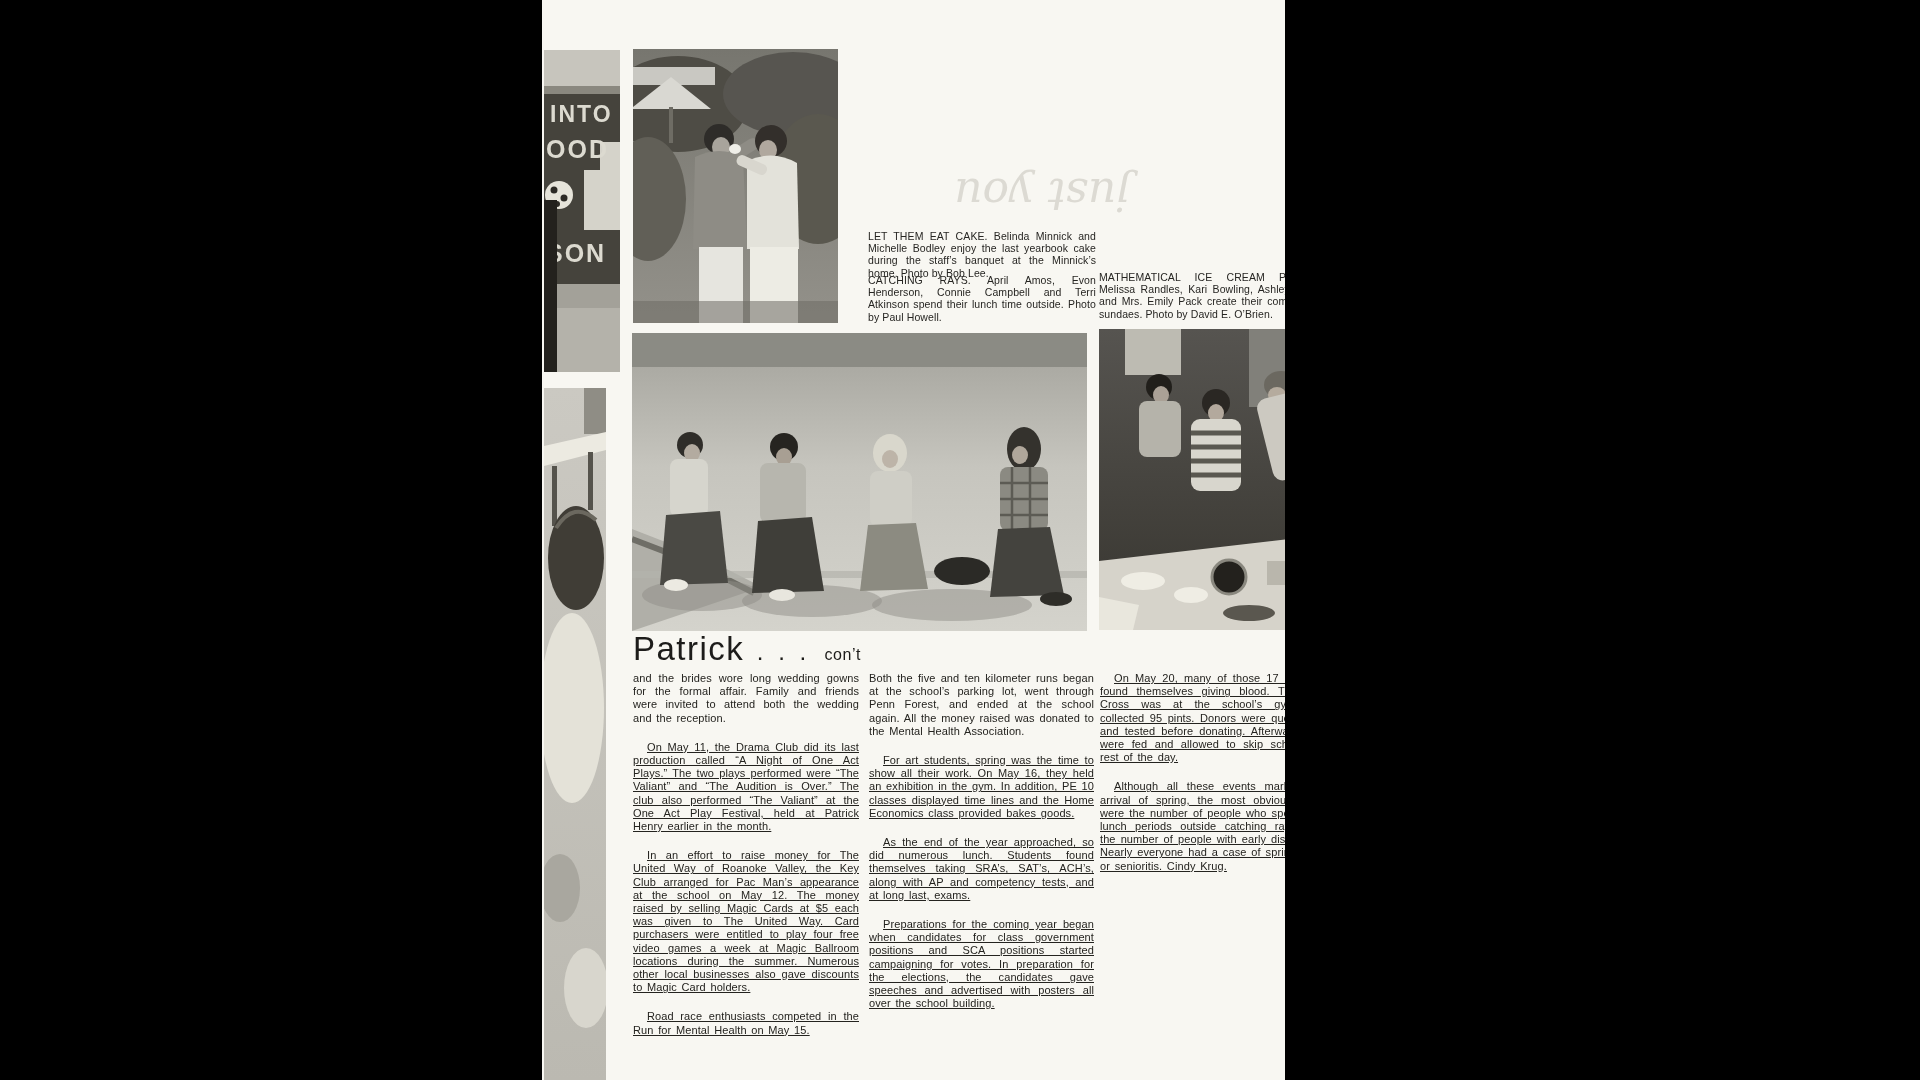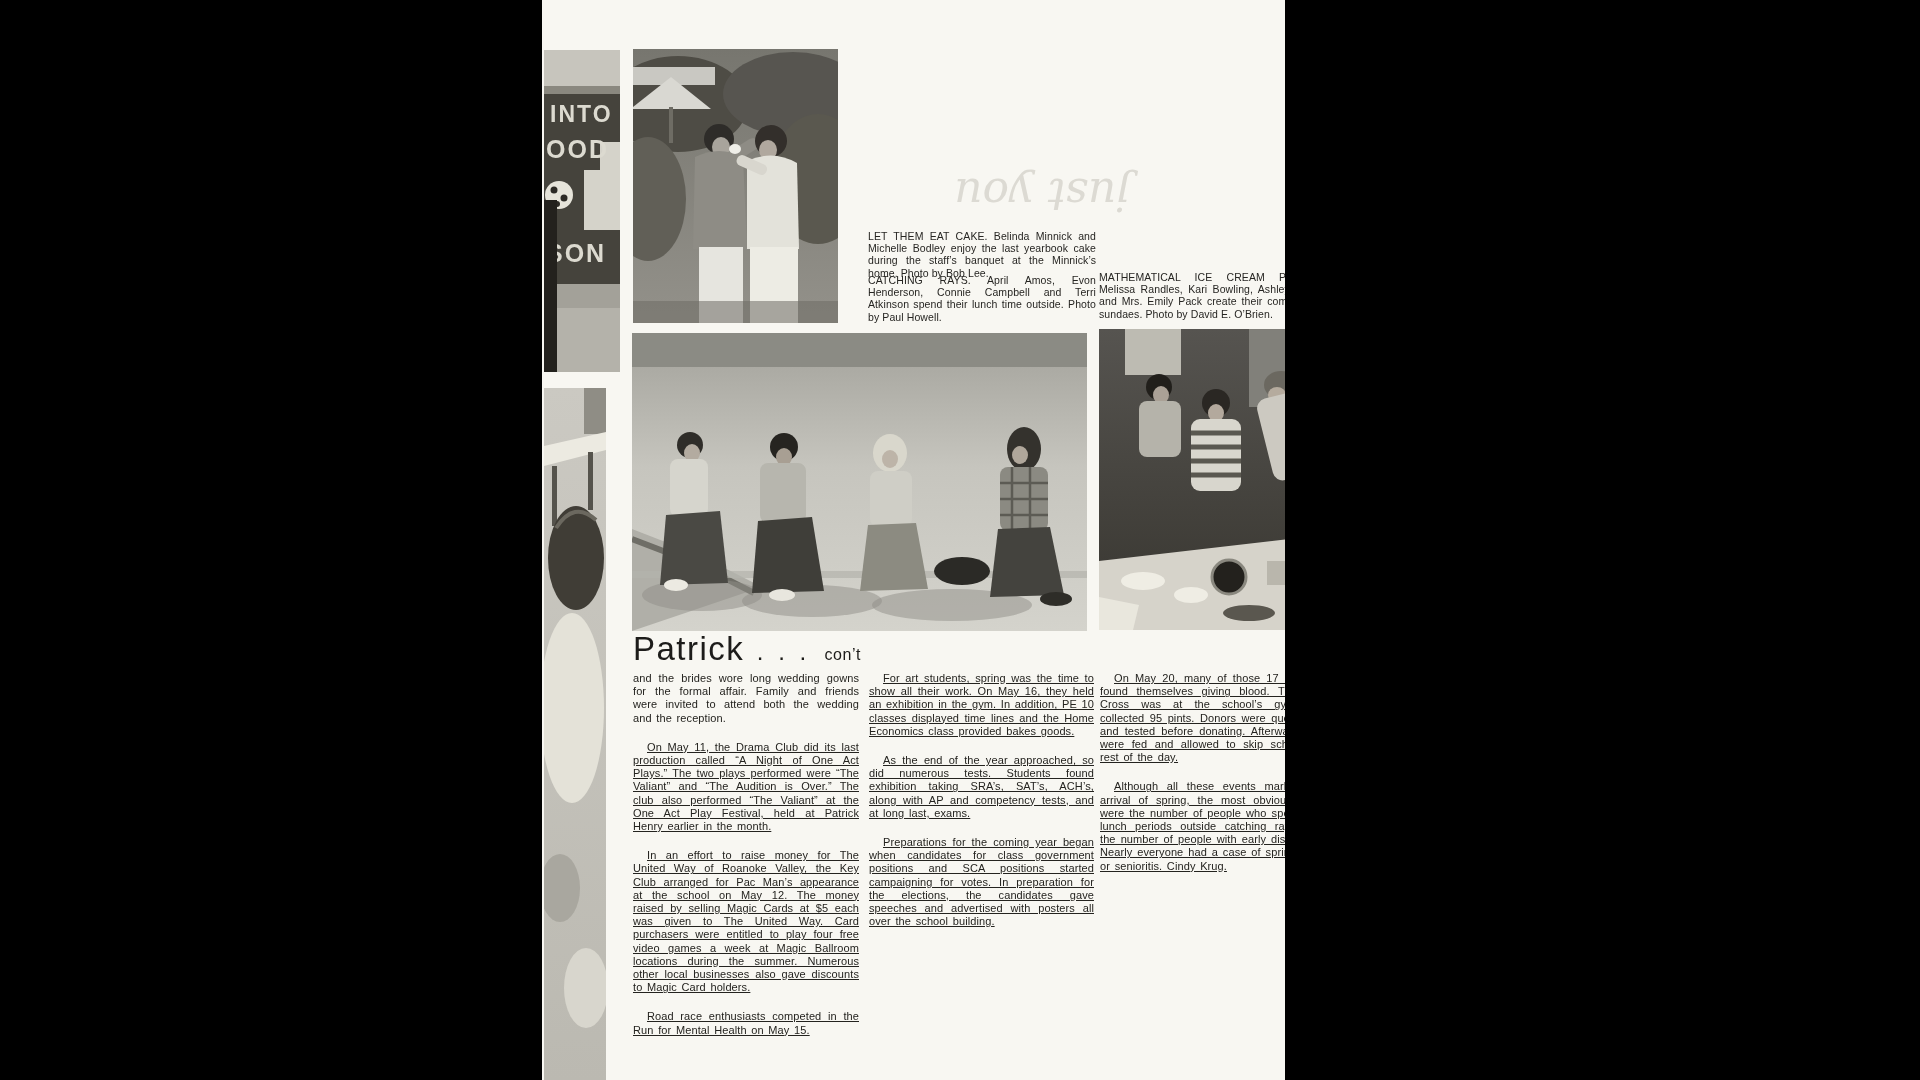--- a/index.html
+++ b/index.html
@@ -214,22 +214,23 @@
     </div>
 
     <div class="col col1">
       <p>and the brides wore long wedding gowns for the formal affair. Family and friends were invited to attend both the wedding and the reception.</p>
       <p class="ind">On May 11, the Drama Club did its last production called “A Night of One Act Plays.” The two plays performed were “The Valiant” and “The Audition is Over.” The club also performed “The Valiant” at the One Act Play Festival, held at Patrick Henry earlier in the month.</p>
       <p class="ind">In an effort to raise money for The United Way of Roanoke Valley, the Key Club arranged for Pac Man’s appearance at the school on May 12. The money raised by selling Magic Cards at $5 each was given to The United Way. Card purchasers were entitled to play four free video games a week at Magic Ballroom locations during the summer. Numerous other local businesses also gave discounts to Magic Card holders.</p>
       <p class="ind">Road race enthusiasts competed in the Run for Mental Health on May 15.</p>
     </div>
 
     <div class="col col2">
+      <p>Both the five and ten kilometer runs began at the school’s parking lot, went through Penn Forest, and ended at the school again. All the money raised was donated to the Mental Health Association.</p>
       <p class="ind">For art students, spring was the time to show all their work. On May 16, they held an exhibition in the gym. In addition, PE 10 classes displayed time lines and the Home Economics class provided bakes goods.</p>
-      <p class="ind">As the end of the year approached, so did numerous tests. Students found exhibition taking SRA’s, SAT’s, ACH’s, along with AP and competency tests, and at long last, exams.</p>
+      <p class="ind">As the end of the year approached, so did numerous lunch. Students found themselves taking SRA’s, SAT’s, ACH’s, along with AP and competency tests, and at long last, exams.</p>
       <p class="ind">Preparations for the coming year began when candidates for class government positions and SCA positions started campaigning for votes. In preparation for the elections, the candidates gave speeches and advertised with posters all over the school building.</p>
     </div>
 
     <div class="col col3">
       <p class="ind">On May 20, many of those 17 or older found themselves giving blood. The Red Cross was at the school’s gym and collected 95 pints. Donors were questioned and tested before donating. Afterward they were fed and allowed to skip school the rest of the day.</p>
       <p class="ind">Although all these events marked the arrival of spring, the most obvious signs were the number of people who spent their lunch periods outside catching rays, and the number of people with early dismissals. Nearly everyone had a case of spring fever or senioritis. Cindy Krug.</p>
     </div>
 
   </div>
 </div>

